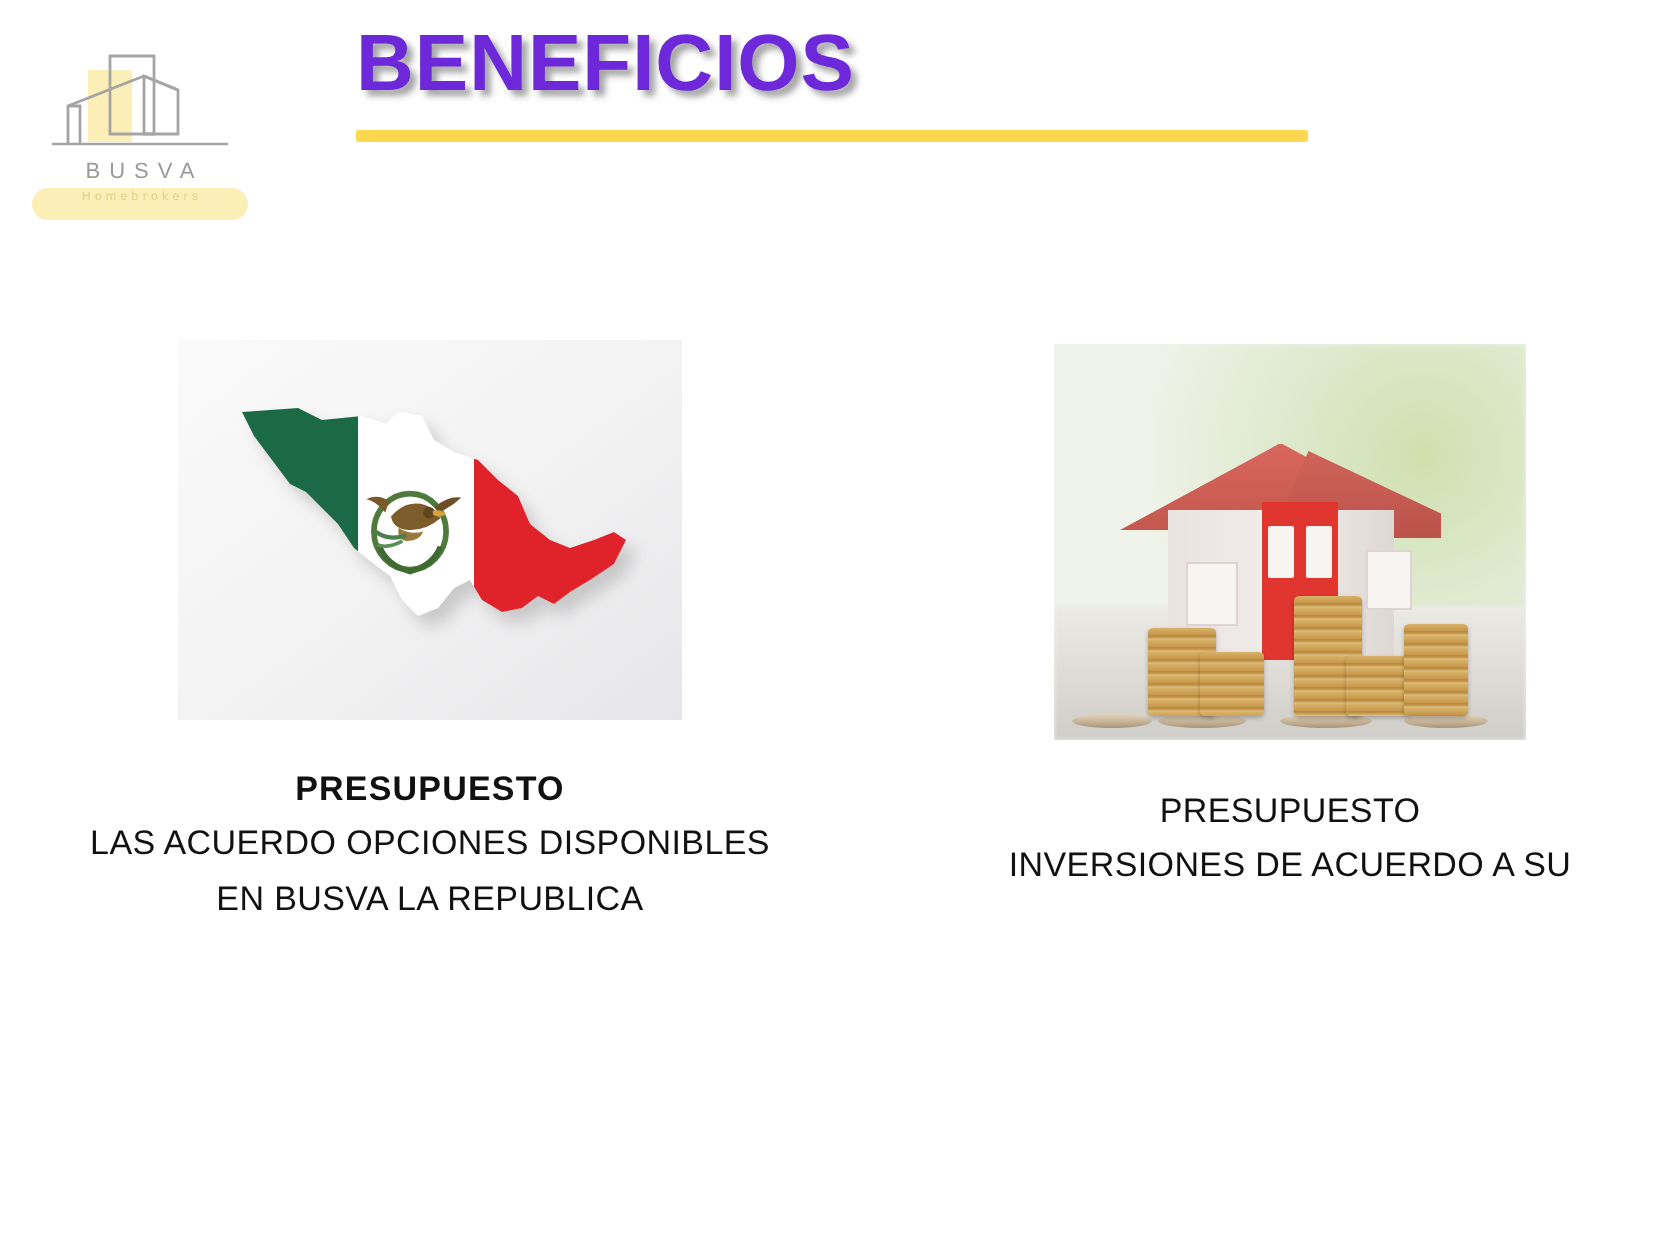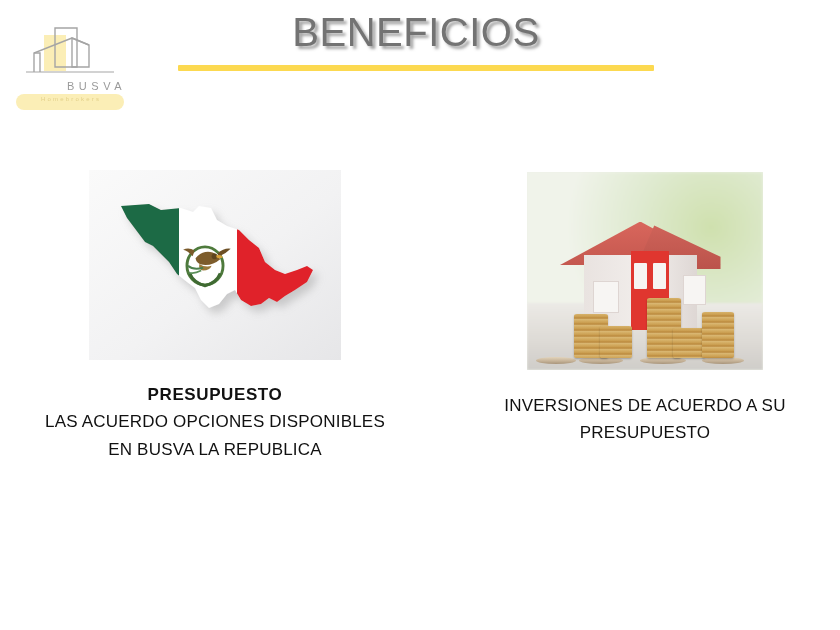--- a/index.html
+++ b/index.html
@@ -28,21 +28,21 @@
     left: 0;
     top: 0;
     width: 112px;
     height: 58px;
   }
   .logo-name {
     position: absolute;
     left: 0;
     top: 58px;
     width: 112px;
-    text-align: right;
+    text-align: center;
     font-size: 11px;
     letter-spacing: 4.5px;
     color: #9a9a9a;
     font-weight: 400;
     text-indent: 4.5px;
   }
   .logo-pill {
     position: absolute;
     left: 2px;
     top: 72px;
@@ -62,25 +62,25 @@
     color: #e3d08a;
     text-indent: 2.2px;
   }
 
   
   .title {
     position: absolute;
     left: 178px;
     top: 12px;
     width: 476px;
-    text-align: center;
+    text-align: left;
     font-size: 40px;
-    font-weight: 400;
+    font-weight: 700;
     letter-spacing: 0.5px;
-    color: #737373;
+    color: #6d28d9;
     text-shadow: 3px 3px 3px rgba(90,90,90,0.55);
     line-height: 1.0;
   }
   .title-rule {
     position: absolute;
     left: 178px;
     top: 65px;
     width: 476px;
     height: 6px;
     background: #fcd950;
@@ -284,16 +284,16 @@
 
       <div class="coin-stack" style="left:20%; width:34px; height:44px;"></div>
       <div class="coin-stack" style="left:31%; width:32px; height:32px;"></div>
       <div class="coin-stack" style="left:51%; width:34px; height:60px;"></div>
       <div class="coin-stack" style="left:62%; width:32px; height:30px;"></div>
       <div class="coin-stack" style="left:74%; width:32px; height:46px;"></div>
     </div>
   </div>
 
   <div class="caption-block">
+    <div class="caption-body">PRESUPUESTO</div>
     <div class="caption-body">INVERSIONES DE ACUERDO A SU</div>
-    <div class="caption-body">PRESUPUESTO</div>
   </div>
 </div>
 
 </body></html>

